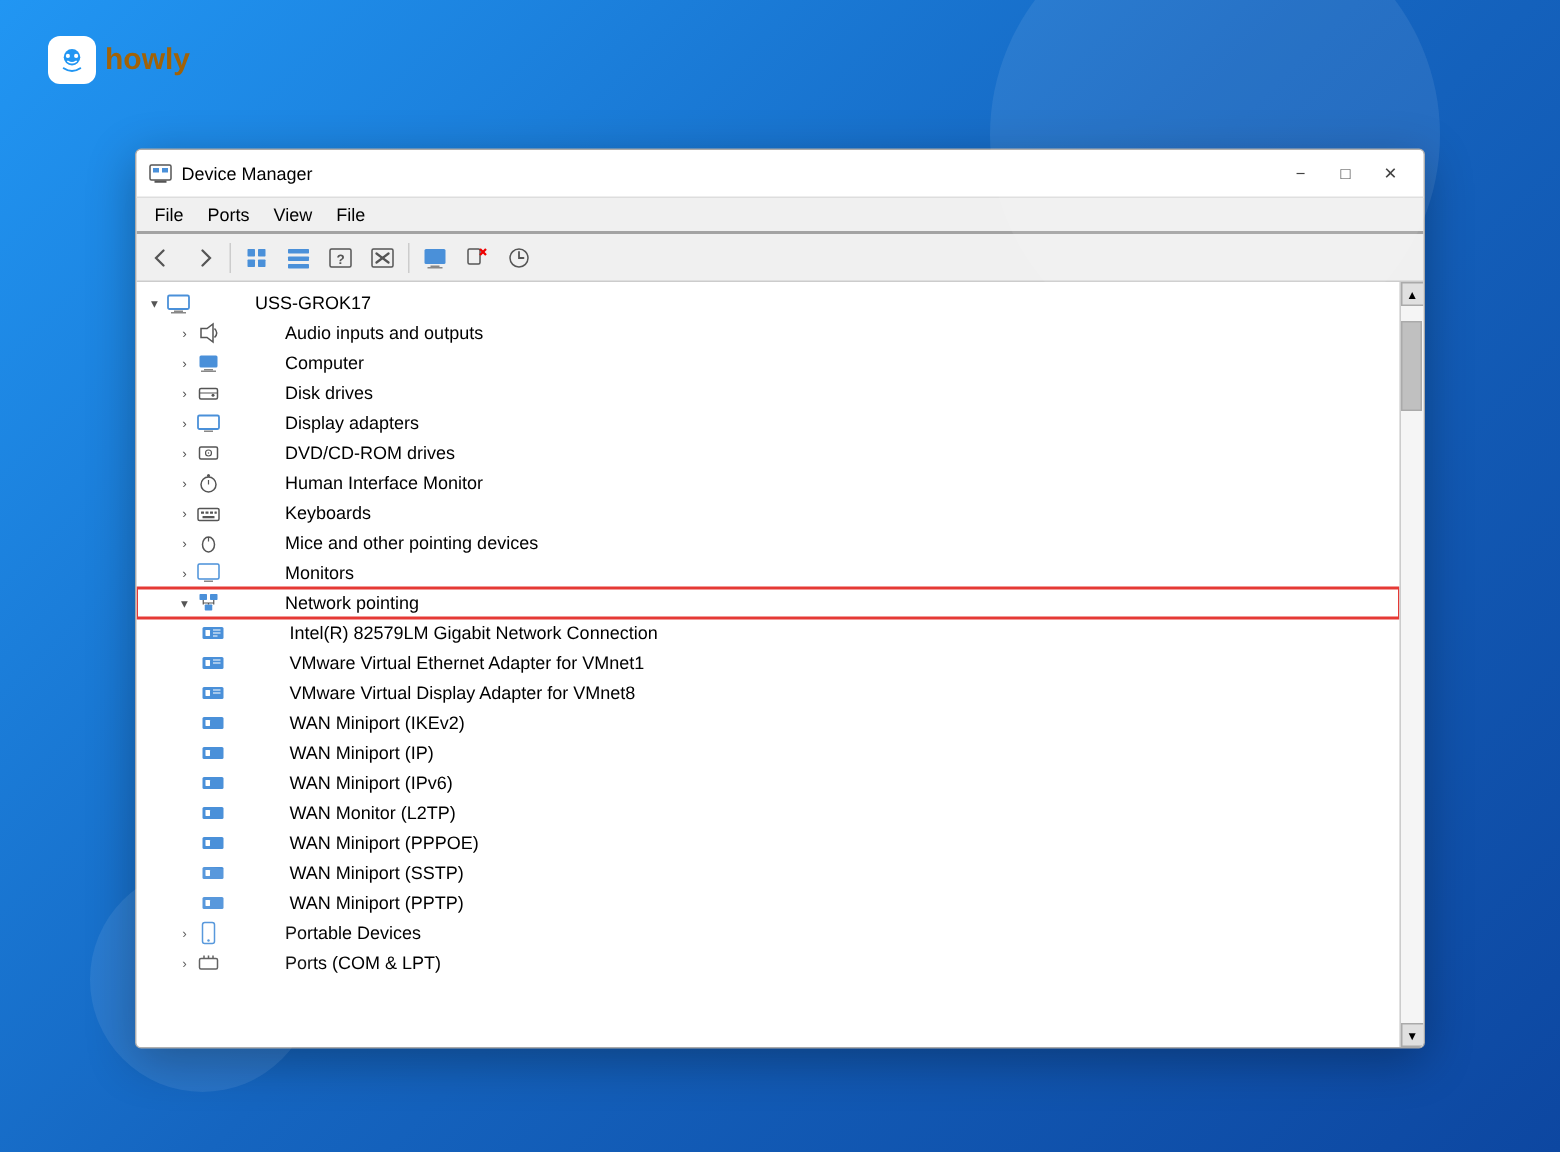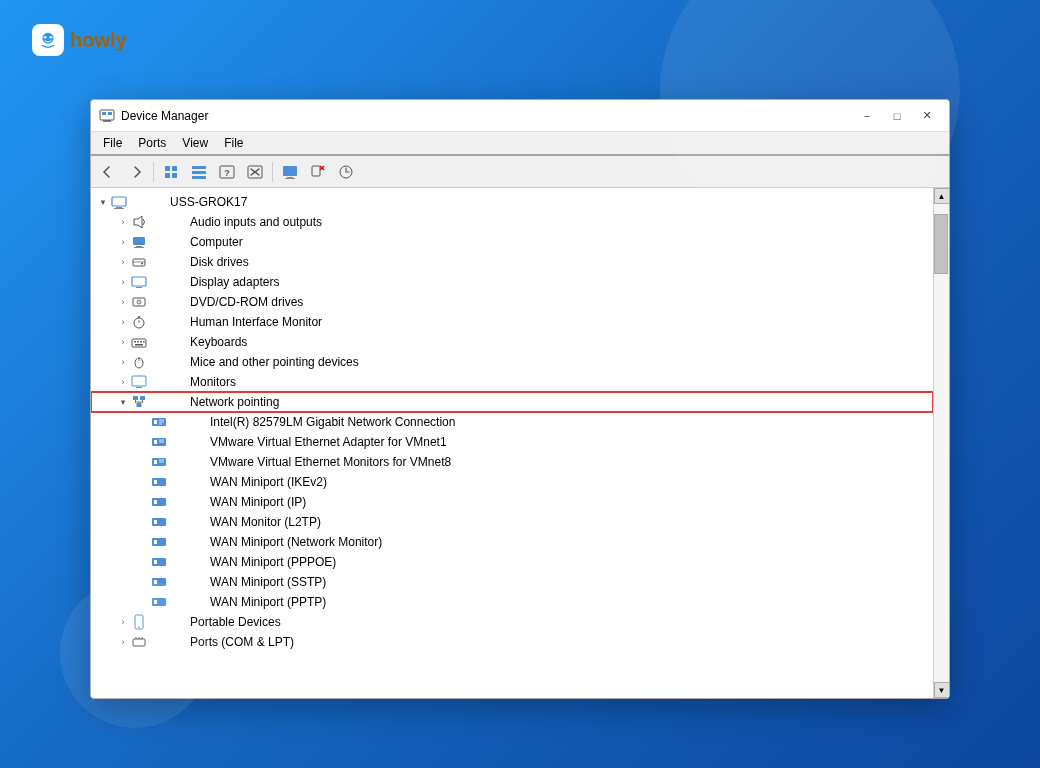--- a/index.html
+++ b/index.html
@@ -223,21 +223,21 @@
       flex-shrink: 0;
     }
     .item-label {
       font-size: 12px;
       margin-left: 39px;
     }
 
     
     .indent-0 { padding-left: 4px; }
     .indent-1 { padding-left: 24px; }
-    .indent-2 { padding-left: 44px; }
+    .indent-2 { padding-left: 27px; }
 
     
     .red-box {
       outline: 2px solid #e53935 !important;
       outline-offset: -1px;
       background: #fff3f3 !important;
     }
     .red-box-category {
       outline: 2px solid #e53935;
       outline-offset: -1px;
@@ -522,21 +522,21 @@
       <div class="tree-item indent-2">
         <span class="expand-icon" style="visibility:hidden">›</span>
         <span class="item-icon">
           <svg width="16" height="16" viewBox="0 0 16 16">
             <rect x="1" y="4" width="14" height="8" rx="1" fill="#4a90d9"></rect>
             <rect x="3" y="6" width="3" height="4" fill="white" rx="0.3"></rect>
             <line x1="8" y1="6" x2="13" y2="6" stroke="white" stroke-width="0.8"></line>
             <line x1="8" y1="8" x2="13" y2="8" stroke="white" stroke-width="0.8"></line>
           </svg>
         </span>
-        <span class="item-label">VMware Virtual Ethernet Monitors for VMnet8</span>
+        <span class="item-label">VMware Virtual Display Adapter for VMnet8</span>
       </div>
 
       <div class="tree-item indent-2">
         <span class="expand-icon" style="visibility:hidden">›</span>
         <span class="item-icon">
           <svg width="16" height="16" viewBox="0 0 16 16">
             <rect x="1" y="4" width="14" height="8" rx="1" fill="#4a90d9"></rect>
             <rect x="3" y="6" width="3" height="4" fill="white" rx="0.3"></rect>
           </svg>
         </span>
@@ -547,42 +547,42 @@
         <span class="expand-icon" style="visibility:hidden">›</span>
         <span class="item-icon">
           <svg width="16" height="16" viewBox="0 0 16 16">
             <rect x="1" y="4" width="14" height="8" rx="1" fill="#4a90d9"></rect>
             <rect x="3" y="6" width="3" height="4" fill="white" rx="0.3"></rect>
           </svg>
         </span>
         <span class="item-label">WAN Miniport (IP)</span>
       </div>
 
+      <div class="tree-item indent-2">
+        <span class="expand-icon" style="visibility:hidden">›</span>
+        <span class="item-icon">
+          <svg width="16" height="16" viewBox="0 0 16 16">
+            <rect x="1" y="4" width="14" height="8" rx="1" fill="#4a90d9"></rect>
+            <rect x="3" y="6" width="3" height="4" fill="white" rx="0.3"></rect>
+          </svg>
+        </span>
+        <span class="item-label">WAN Miniport (IPv6)</span>
+      </div>
 
       <div class="tree-item indent-2">
         <span class="expand-icon" style="visibility:hidden">›</span>
         <span class="item-icon">
           <svg width="16" height="16" viewBox="0 0 16 16">
             <rect x="1" y="4" width="14" height="8" rx="1" fill="#4a90d9"></rect>
             <rect x="3" y="6" width="3" height="4" fill="white" rx="0.3"></rect>
           </svg>
         </span>
         <span class="item-label">WAN Monitor (L2TP)</span>
       </div>
 
-      <div class="tree-item indent-2">
-        <span class="expand-icon" style="visibility:hidden">›</span>
-        <span class="item-icon">
-          <svg width="16" height="16" viewBox="0 0 16 16">
-            <rect x="1" y="4" width="14" height="8" rx="1" fill="#4a90d9"></rect>
-            <rect x="3" y="6" width="3" height="4" fill="white" rx="0.3"></rect>
-          </svg>
-        </span>
-        <span class="item-label">WAN Miniport (Network Monitor)</span>
-      </div>
 
       <div class="tree-item indent-2">
         <span class="expand-icon" style="visibility:hidden">›</span>
         <span class="item-icon">
           <svg width="16" height="16" viewBox="0 0 16 16">
             <rect x="1" y="4" width="14" height="8" rx="1" fill="#4a90d9"></rect>
             <rect x="3" y="6" width="3" height="4" fill="white" rx="0.3"></rect>
           </svg>
         </span>
         <span class="item-label">WAN Miniport (PPPOE)</span>

